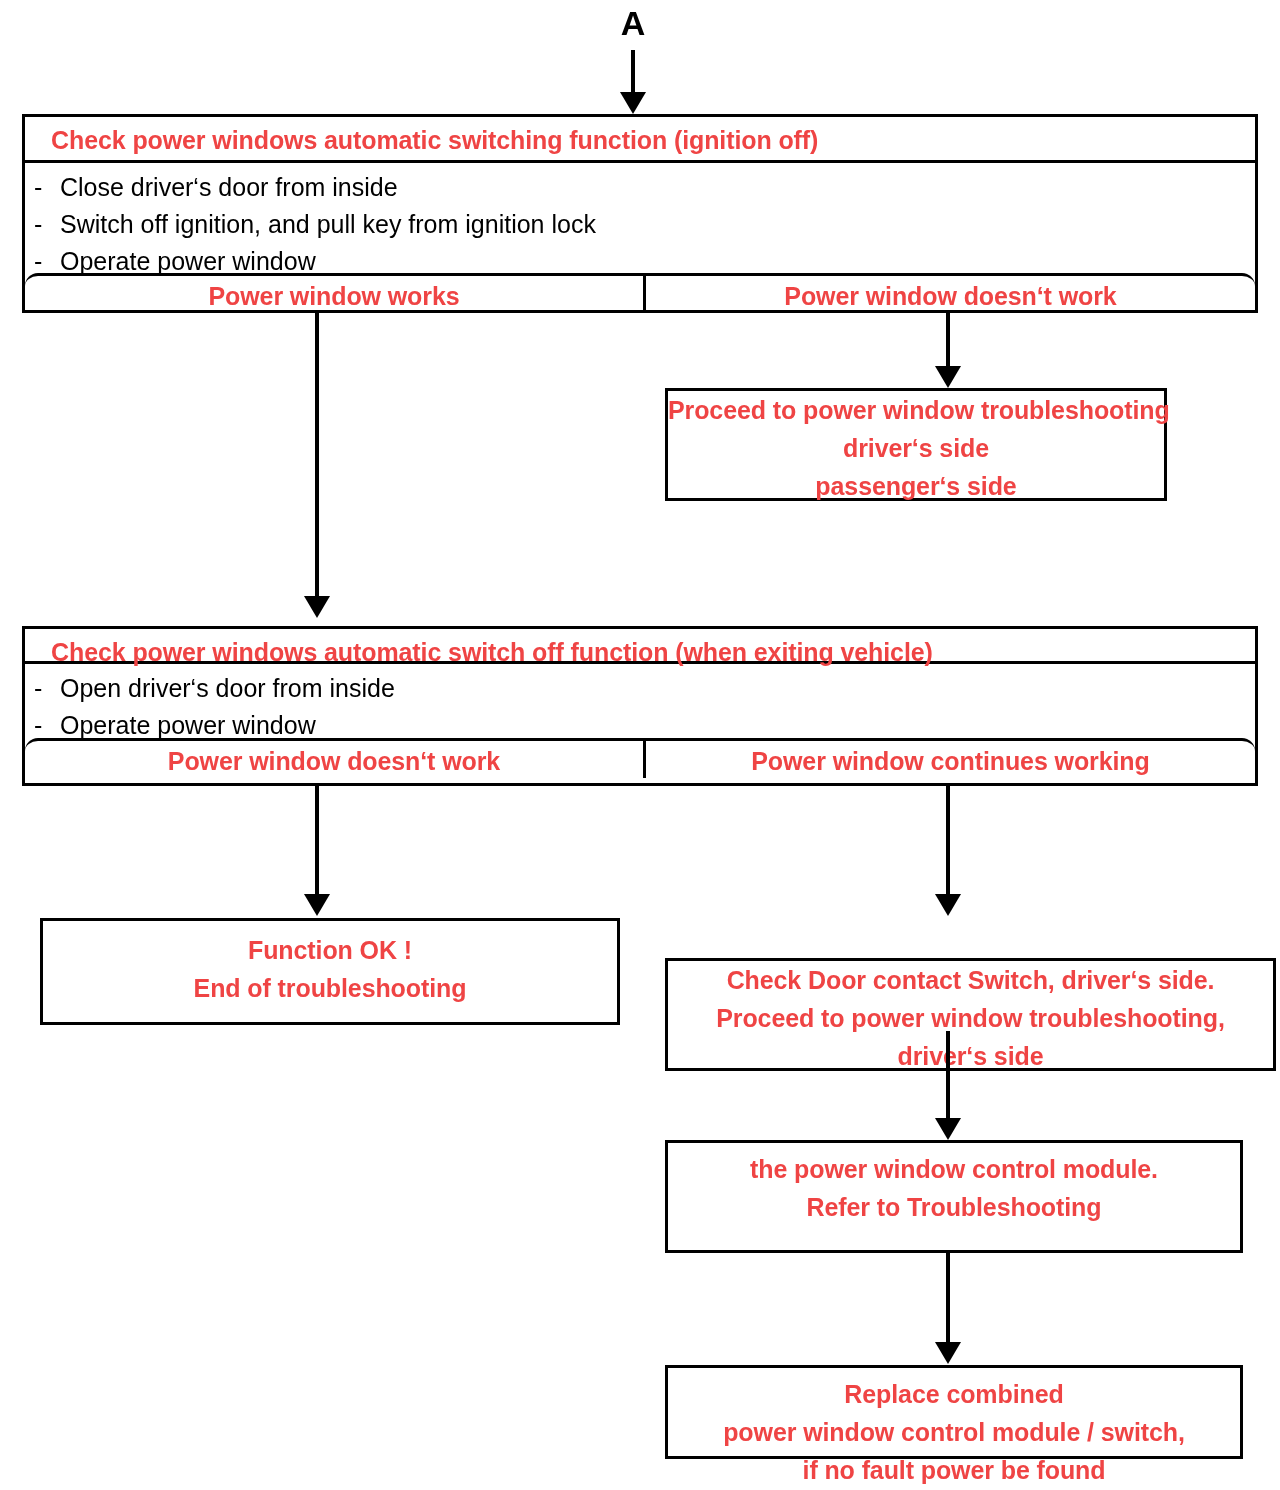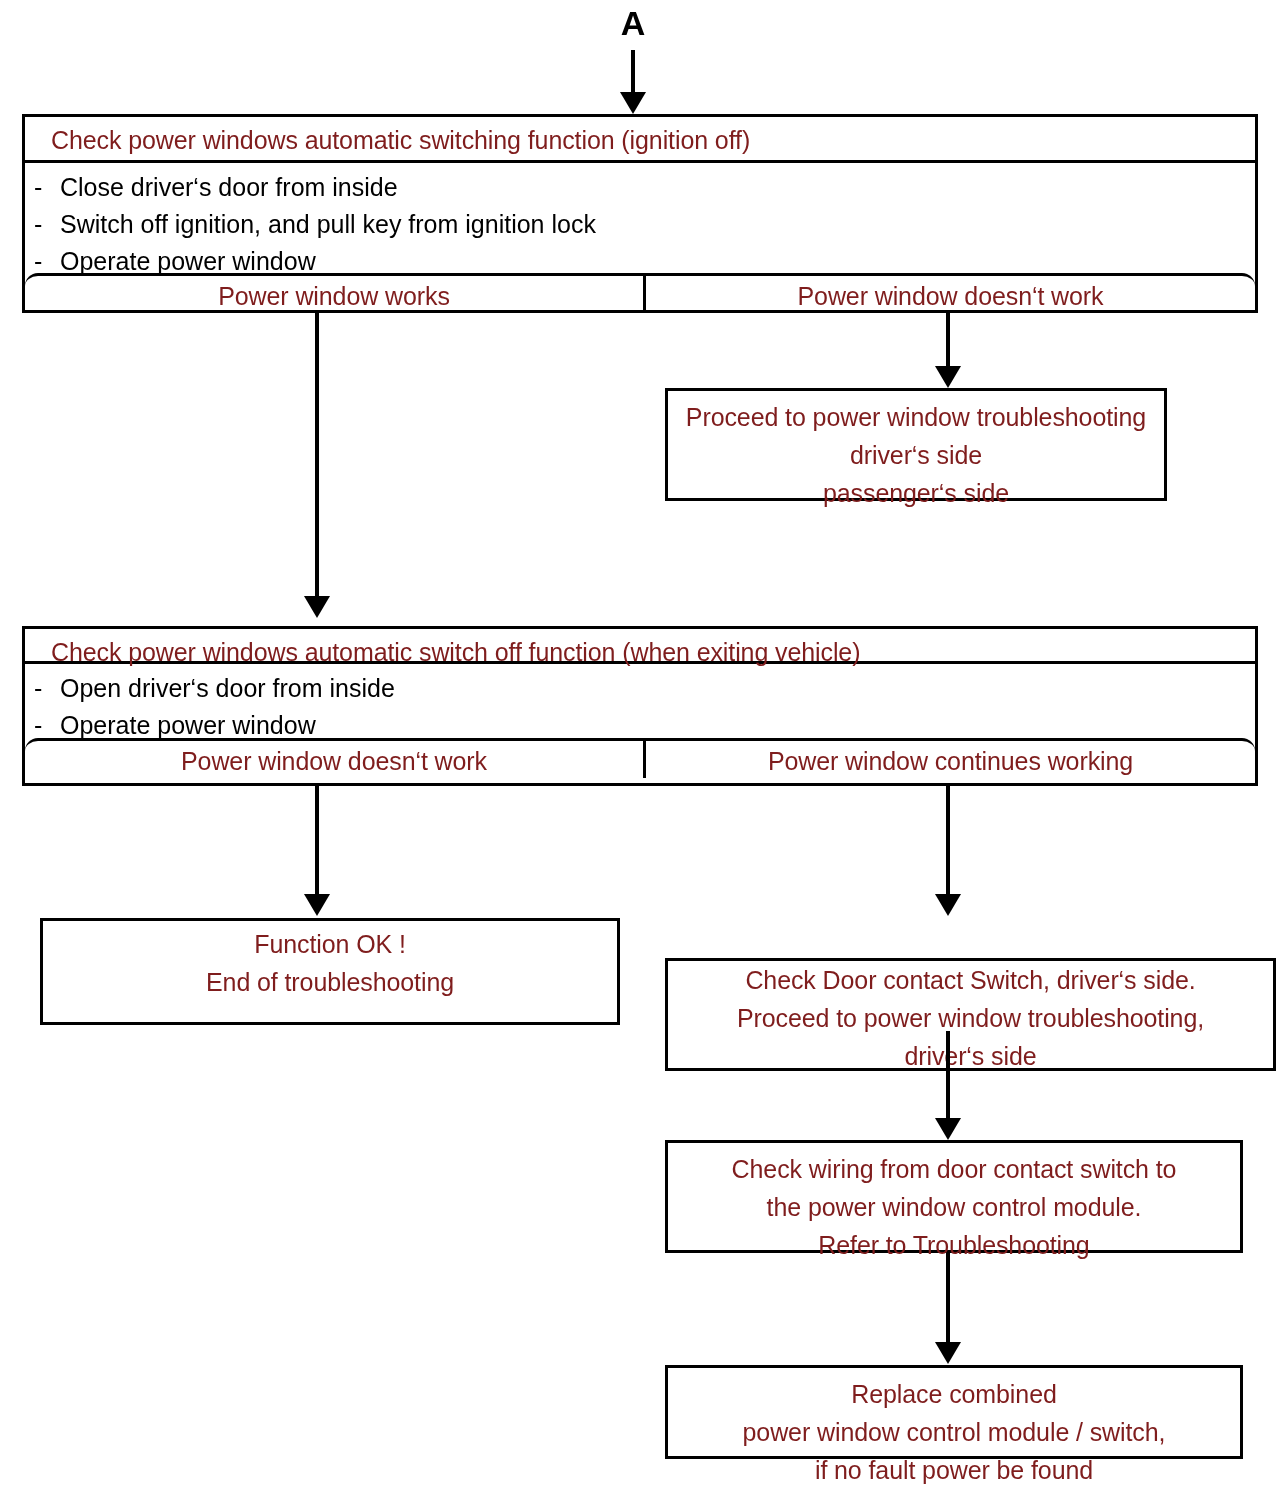--- a/index.html
+++ b/index.html
@@ -37,22 +37,23 @@
   .cellrow { display: flex; width: 100%; box-sizing: border-box; border-radius: 13px; }
   .cellrow > .cell { box-sizing: border-box; }
   .cell-div { border-left: 3px solid #000; }
 
   
   .t {
     font-family: "Liberation Sans", sans-serif;
     font-size: 25px;
     line-height: 38px;
     letter-spacing: -0.1px;
-    color: #7f1d1d;
+    color: #ef4444;
     white-space: pre;
+    font-weight: bold;
   }
   .t-center { text-align: center; }
   .t-left { text-align: left; }
   .label-A {
     font-family: "Liberation Sans", sans-serif;
     font-weight: bold;
     font-size: 34px;
     line-height: 34px;
     text-align: center;
   }
@@ -120,21 +121,21 @@
       <div class="cell t t-center cell-div" style="flex:1 1 auto; padding-top:1px;">Power window doesn‘t work</div>
     </div>
   </div>
 
   <div class="vline" style="left:315px; top:313px; height:285px;"></div>
   <div class="arrowhead" style="left:304px; top:596px;"></div>
 
   <div class="vline" style="left:946px; top:313px; height:56px;"></div>
   <div class="arrowhead" style="left:935px; top:366px;"></div>
 
-  <div class="box" style="left:665px; top:388px; width:502px; height:113px; padding-top:7px;">
+  <div class="box" style="left:665px; top:388px; width:502px; height:113px; ">
     <div class="t t-center">Proceed to power window troubleshooting</div>
     <div class="t t-center">driver‘s side</div>
     <div class="t t-center">passenger‘s side</div>
   </div>
 
   <div class="box" style="left:22px; top:626px; width:1236px; height:160px;">
 
     <div class="box-inner-row" style="height:32px;">
       <div class="t t-left" style="padding:4px 0 0 26px;">Check power windows automatic switch off function (when exiting vehicle)</div>
     </div>
@@ -155,36 +156,35 @@
       <div class="cell t t-center cell-div" style="flex:1 1 auto; padding-top:1px;">Power window continues working</div>
     </div>
   </div>
 
   <div class="vline" style="left:315px; top:786px; height:110px;"></div>
   <div class="arrowhead" style="left:304px; top:894px;"></div>
 
   <div class="vline" style="left:946px; top:786px; height:110px;"></div>
   <div class="arrowhead" style="left:935px; top:894px;"></div>
 
-  <div class="box" style="left:40px; top:918px; width:580px; height:107px; padding-top:4px;">
+  <div class="box" style="left:40px; top:918px; width:580px; height:107px; padding-top:10px;">
     <div class="t t-center">Function OK !</div>
     <div class="t t-center">End of troubleshooting</div>
   </div>
 
   <div class="box" style="left:665px; top:958px; width:611px; height:113px; ">
     <div class="t t-center">Check Door contact Switch, driver‘s side.</div>
     <div class="t t-center">Proceed to power window troubleshooting,</div>
     <div class="t t-center">driver‘s side</div>
   </div>
 
   <div class="vline" style="left:946px; top:1031px; height:90px;"></div>
   <div class="arrowhead" style="left:935px; top:1118px;"></div>
 
   <div class="box" style="left:665px; top:1140px; width:578px; height:113px; padding-top:7px;">
-    <div class="t t-center">Check wiring from door contact switch to</div>
     <div class="t t-center">the power window control module.</div>
     <div class="t t-center">Refer to Troubleshooting</div>
   </div>
 
   <div class="vline" style="left:946px; top:1253px; height:92px;"></div>
   <div class="arrowhead" style="left:935px; top:1342px;"></div>
 
   <div class="box" style="left:665px; top:1365px; width:578px; height:94px; padding-top:7px;">
     <div class="t t-center">Replace combined</div>
     <div class="t t-center">power window control module / switch,</div>

